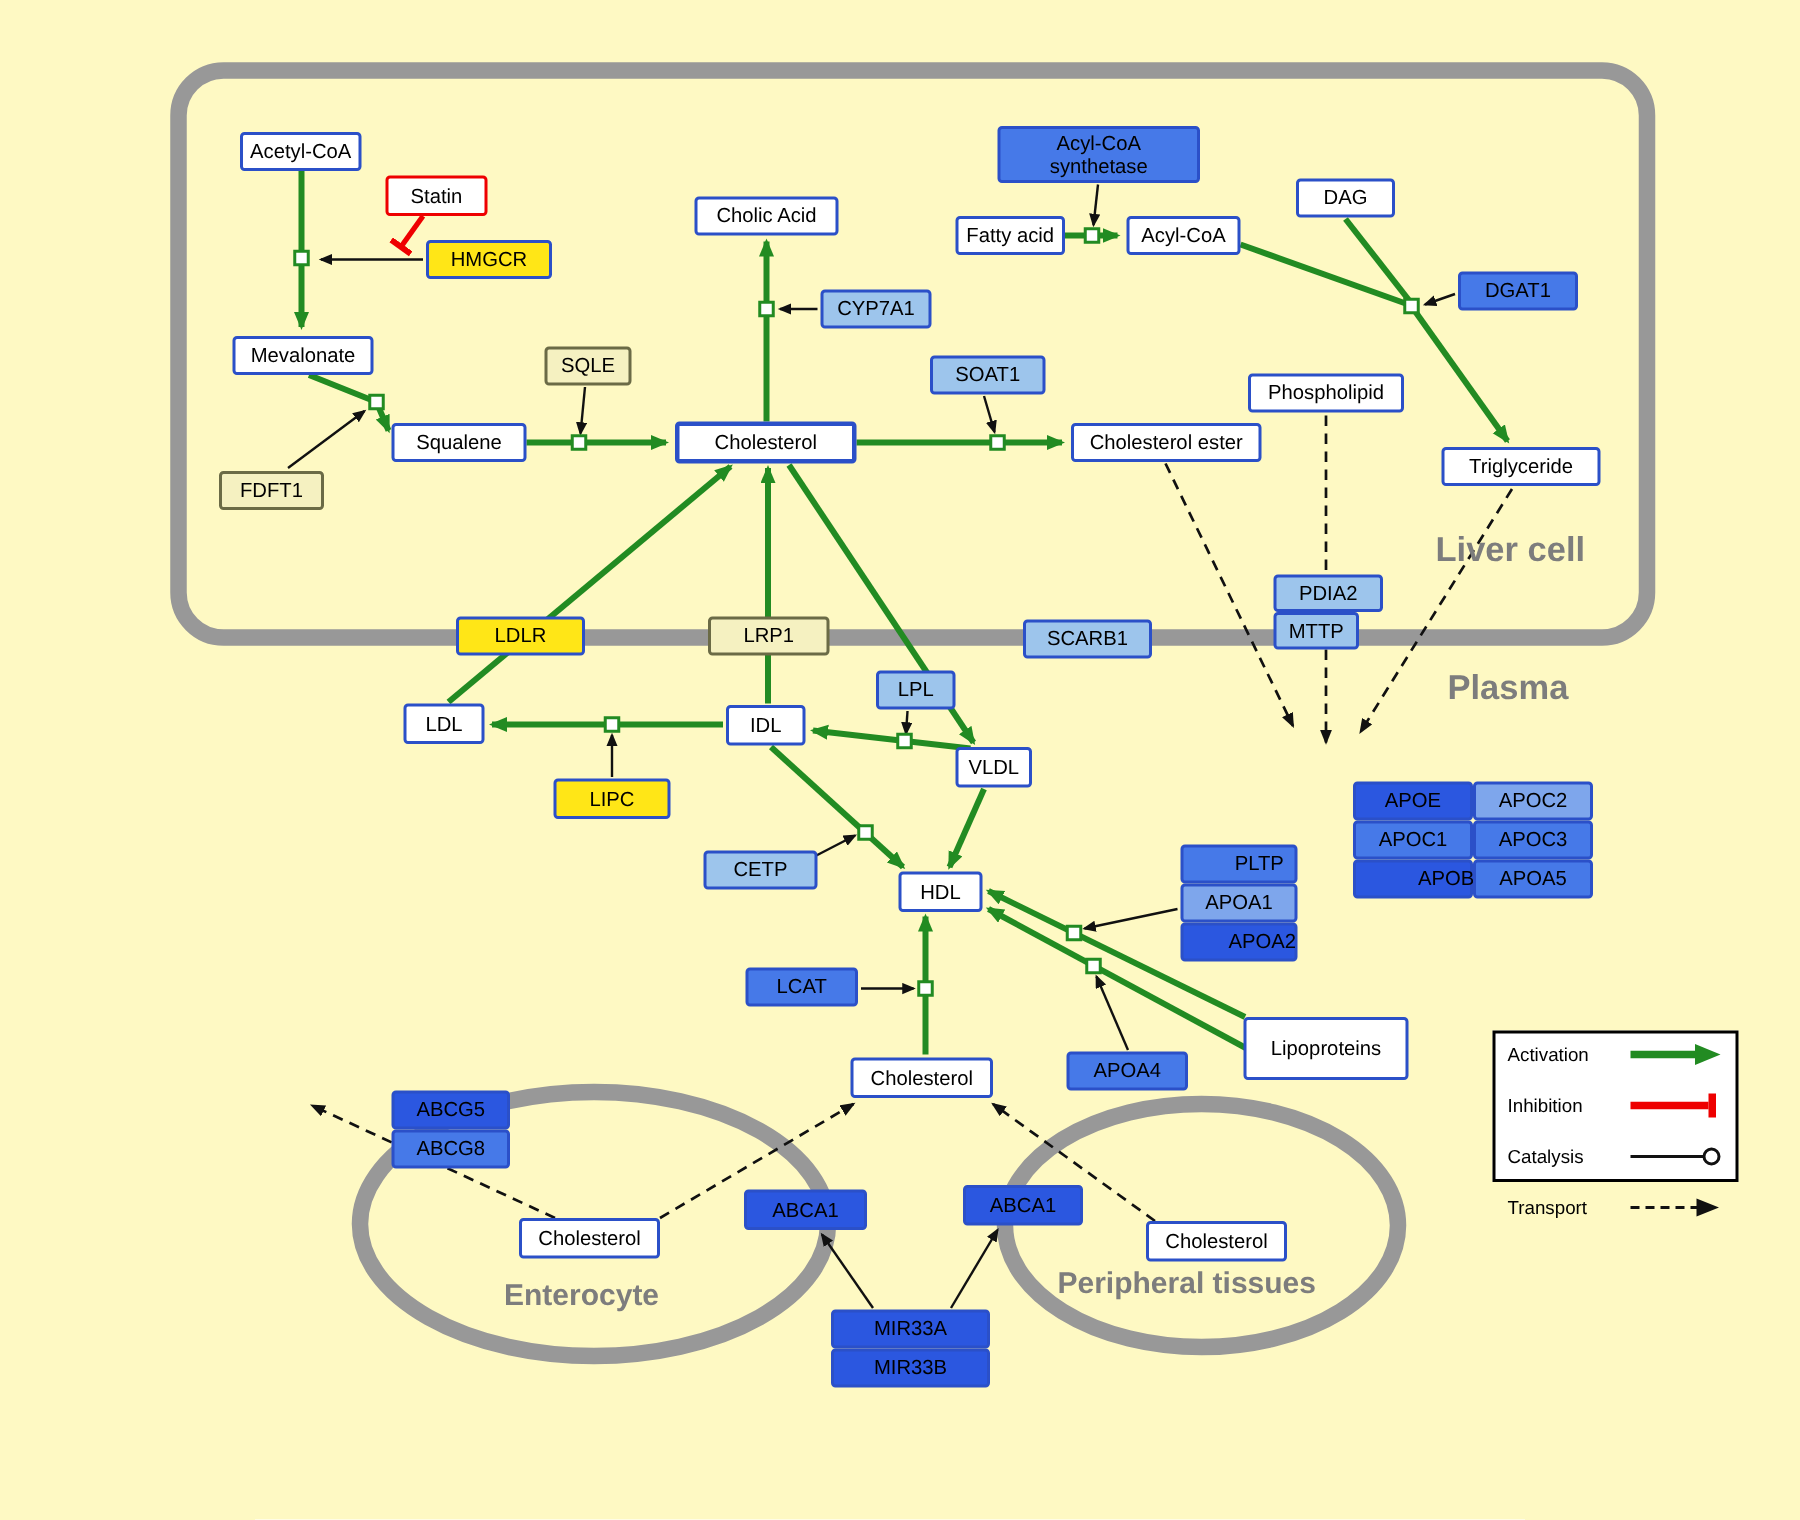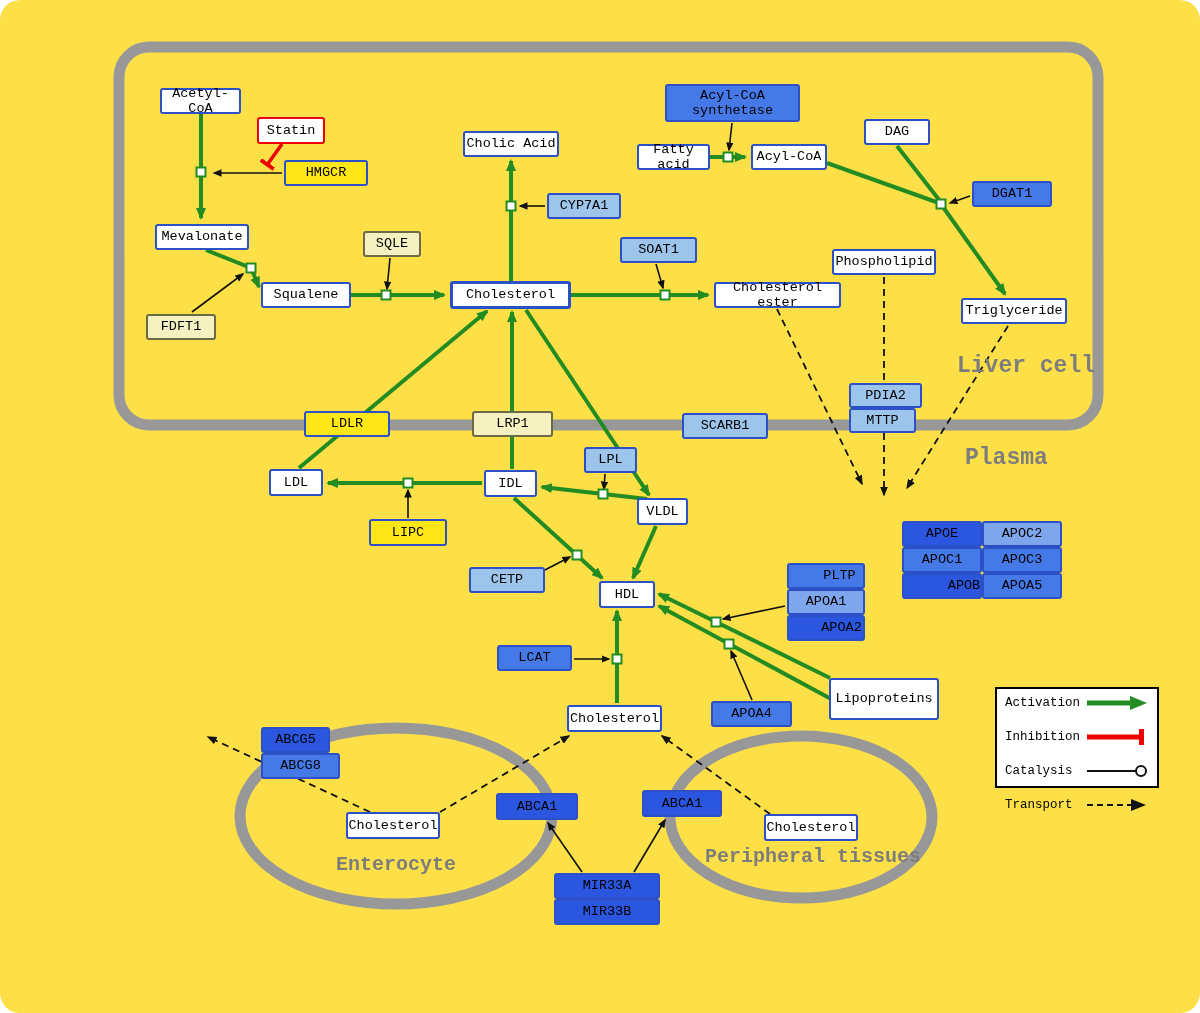--- a/index.html
+++ b/index.html
@@ -1,17 +1,17 @@
 <!DOCTYPE html>
 <html style="--activation-green: #228B22; --inhibition-red: #EE0000; --node-border-blue: #2B50C8; --node-yellow: #FFE617; --node-pale-yellow: #F5F1C1; --node-light-blue: #9DC5EC; --node-mid-blue: #4679E8; --node-soft-blue: #7EA6EC; --node-dark-blue: #2B57E0; --membrane-gray: #989898; --label-gray: #7D7D7D;"><head>
 <meta charset="utf-8">
 <style>
   html,body{margin:0;padding:0;background:#fff;}
-  .canvas{position:relative;width:1200px;height:1013px;background:#fde047;overflow:hidden;
-          font-family:Liberation Mono, monospace;border-radius:20px;}
+  .canvas{position:relative;width:1200px;height:1013px;background:#fef9c3;overflow:hidden;
+          font-family:Liberation Sans, sans-serif;}
   #diagram-svg{position:absolute;left:0;top:0;}
   #node-layer{position:absolute;left:0;top:0;width:1200px;height:1013px;pointer-events:none;}
   .node{position:absolute;display:flex;align-items:center;justify-content:center;
         box-sizing:border-box;text-align:center;white-space:pre-line;line-height:1.12;
         font-size:13.5px;color:#000;background:#fff;
         border:2px solid var(--node-border-blue,#2B50C8);border-radius:3px;pointer-events:auto;}
   .node.white{background:#fff;}
   .node.white-strong{background:#fff;border-width:3px;}
   .node.statin{background:#fff;border:2.5px solid var(--inhibition-red,#EE0000);}
   .node.yellow{background:var(--node-yellow,#FFE617);}
@@ -132,21 +132,21 @@
       <div class="node white" style="left: 714px; top: 282px; width: 127px; height: 26px;">Cholesterol ester</div>
       <div class="node medblue" style="left: 665px; top: 84px; width: 135px; height: 38px;">Acyl-CoA
 synthetase</div>
       <div class="node white" style="left: 637px; top: 144px; width: 73px; height: 26px;">Fatty acid</div>
       <div class="node white" style="left: 751px; top: 144px; width: 76px; height: 26px;">Acyl-CoA</div>
       <div class="node white" style="left: 864px; top: 119px; width: 66px; height: 26px;">DAG</div>
       <div class="node medblue" style="left: 972px; top: 181px; width: 80px; height: 26px;">DGAT1</div>
       <div class="node white" style="left: 832px; top: 249px; width: 104px; height: 26px;">Phospholipid</div>
       <div class="node white" style="left: 961px; top: 298px; width: 106px; height: 26px;">Triglyceride</div>
       <div class="node lightblue" style="left: 849px; top: 383px; width: 73px; height: 25px;">PDIA2</div>
-      <div class="node lightblue" style="left: 849px; top: 408px; width: 67px; height: 25px;">MTTP</div>
+      <div class="node lightblue" style="left: 849px; top: 408px; width: 57px; height: 25px;">MTTP</div>
       <div class="node yellow" style="left: 304px; top: 411px; width: 86px; height: 26px;">LDLR</div>
       <div class="node paleyellow" style="left: 472px; top: 411px; width: 81px; height: 26px;">LRP1</div>
       <div class="node lightblue" style="left: 682px; top: 413px; width: 86px; height: 26px;">SCARB1</div>
       <div class="node white" style="left: 269px; top: 469px; width: 54px; height: 27px;">LDL</div>
       <div class="node white" style="left: 484px; top: 470px; width: 53px; height: 27px;">IDL</div>
       <div class="node lightblue" style="left: 584px; top: 447px; width: 53px; height: 26px;">LPL</div>
       <div class="node white" style="left: 637px; top: 498px; width: 51px; height: 27px;">VLDL</div>
       <div class="node yellow" style="left: 369px; top: 519px; width: 78px; height: 27px;">LIPC</div>
       <div class="node lightblue" style="left: 469px; top: 567px; width: 76px; height: 26px;">CETP</div>
       <div class="node white" style="left: 599px; top: 581px; width: 56px; height: 27px;">HDL</div>
@@ -156,21 +156,21 @@
       <div class="node medblue" style="left: 497px; top: 645px; width: 75px; height: 26px;">LCAT</div>
       <div class="node medblue" style="left: 711px; top: 701px; width: 81px; height: 26px;">APOA4</div>
       <div class="node white" style="left: 829px; top: 678px; width: 110px; height: 42px;">Lipoproteins</div>
       <div class="node darkblue" style="left: 902px; top: 521px; width: 80px; height: 26px;">APOE</div>
       <div class="node blue2" style="left: 982px; top: 521px; width: 80px; height: 26px;">APOC2</div>
       <div class="node medblue" style="left: 902px; top: 547px; width: 80px; height: 26px;">APOC1</div>
       <div class="node medblue" style="left: 982px; top: 547px; width: 80px; height: 26px;">APOC3</div>
       <div class="node darkblue" style="left: 902px; top: 573px; width: 80px; height: 26px; padding-left: 44px;">APOB</div>
       <div class="node medblue" style="left: 982px; top: 573px; width: 80px; height: 26px;">APOA5</div>
       <div class="node white" style="left: 567px; top: 705px; width: 95px; height: 27px;">Cholesterol</div>
-      <div class="node darkblue" style="left: 261px; top: 727px; width: 69px; height: 26px;">ABCG5</div>
+      <div class="node darkblue" style="left: 261px; top: 727px; width: 79px; height: 26px;">ABCG5</div>
       <div class="node medblue" style="left: 261px; top: 753px; width: 79px; height: 26px;">ABCG8</div>
       <div class="node white" style="left: 346px; top: 812px; width: 94px; height: 27px;">Cholesterol</div>
       <div class="node darkblue" style="left: 496px; top: 793px; width: 82px; height: 27px;">ABCA1</div>
       <div class="node darkblue" style="left: 642px; top: 790px; width: 80px; height: 27px;">ABCA1</div>
       <div class="node white" style="left: 764px; top: 814px; width: 94px; height: 27px;">Cholesterol</div>
       <div class="node darkblue" style="left: 554px; top: 873px; width: 106px; height: 26px;">MIR33A</div>
       <div class="node darkblue" style="left: 554px; top: 899px; width: 106px; height: 26px;">MIR33B</div>
     </div>
 
   <div class="comp-label" style="left:957px;top:353px;font-size:23px;">Liver cell</div>

